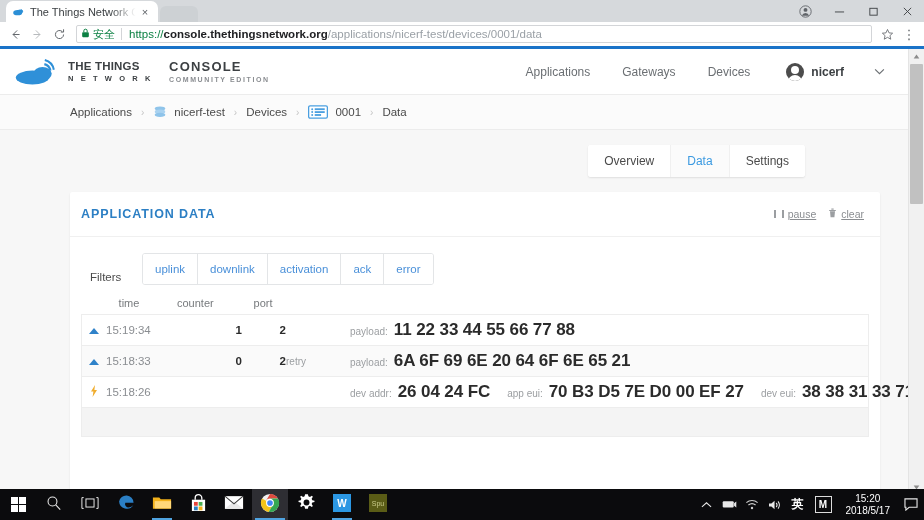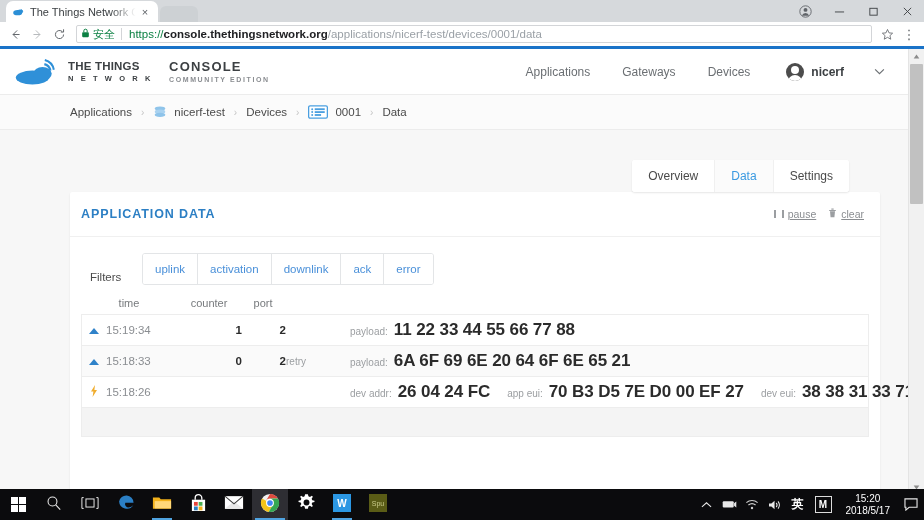--- a/index.html
+++ b/index.html
@@ -288,23 +288,23 @@
     align-items: center;
     margin-right: 7px;
     vertical-align: middle;
   }
   .crumb-item { display: inline-flex; align-items: center; }
 
   
   .tabs-row {
     height: 62px;
     display: flex;
-    align-items: flex-end;
+    align-items: center;
     justify-content: flex-end;
-    padding-right: 60px;
+    padding-right: 104px;
   }
   .tabgroup {
     display: flex;
     background: #ffffff;
     border-radius: 3px;
     box-shadow: 0 1px 2px rgba(0,0,0,0.10);
     overflow: hidden;
   }
   .ptab {
     padding: 9px 16px;
@@ -428,21 +428,21 @@
   .c-icon { width: 24px; text-align: center; flex: 0 0 24px; }
   .c-time { width: 72px; flex: 0 0 72px; color: #8a8d91; }
   .c-counter { width: 64px; flex: 0 0 64px; text-align: right; font-weight: bold; }
   .c-port { width: 44px; flex: 0 0 44px; text-align: right; font-weight: bold; }
   .c-retry { width: 64px; flex: 0 0 64px; text-align: left; color: #9b9ea1; font-size: 10px; }
   .c-data { flex: 1 1 auto; display: flex; align-items: center; }
   .kv { display: inline-flex; align-items: baseline; margin-right: 17px; white-space: nowrap; }
   .kv .k { font-size: 10px; color: #9b9ea1; margin-right: 6px; }
   .kv .v { font-size: 17px; color: #2b2b2b; font-weight: bold; letter-spacing: -0.1px; }
   .hd-time { width: 96px; flex: 0 0 96px; text-align: center; }
-  .hd-counter { width: 64px; flex: 0 0 64px; text-align: center; }
+  .hd-counter { width: 64px; flex: 0 0 64px; }
   .hd-port { width: 44px; flex: 0 0 44px; text-align: center; }
 
   .tri-up {
     display: inline-block;
     width: 0; height: 0;
     border-left: 5px solid transparent;
     border-right: 5px solid transparent;
     border-bottom: 6px solid #2f82c9;
   }
 
@@ -754,22 +754,22 @@
               <span class="lbl">clear</span>
             </span>
           </span>
         </div>
 
         <div class="card-body">
           <div class="filters-row">
             <span class="filters-label">Filters</span>
             <span class="filter-group">
               <span class="filter-btn">uplink</span>
+              <span class="filter-btn">downlink</span>
               <span class="filter-btn">activation</span>
-              <span class="filter-btn">downlink</span>
               <span class="filter-btn">ack</span>
               <span class="filter-btn">error</span>
             </span>
           </div>
 
           <div class="dt-head">
             <span class="hd-time">time</span>
             <span class="hd-counter">counter</span>
             <span class="hd-port">port</span>
           </div>

